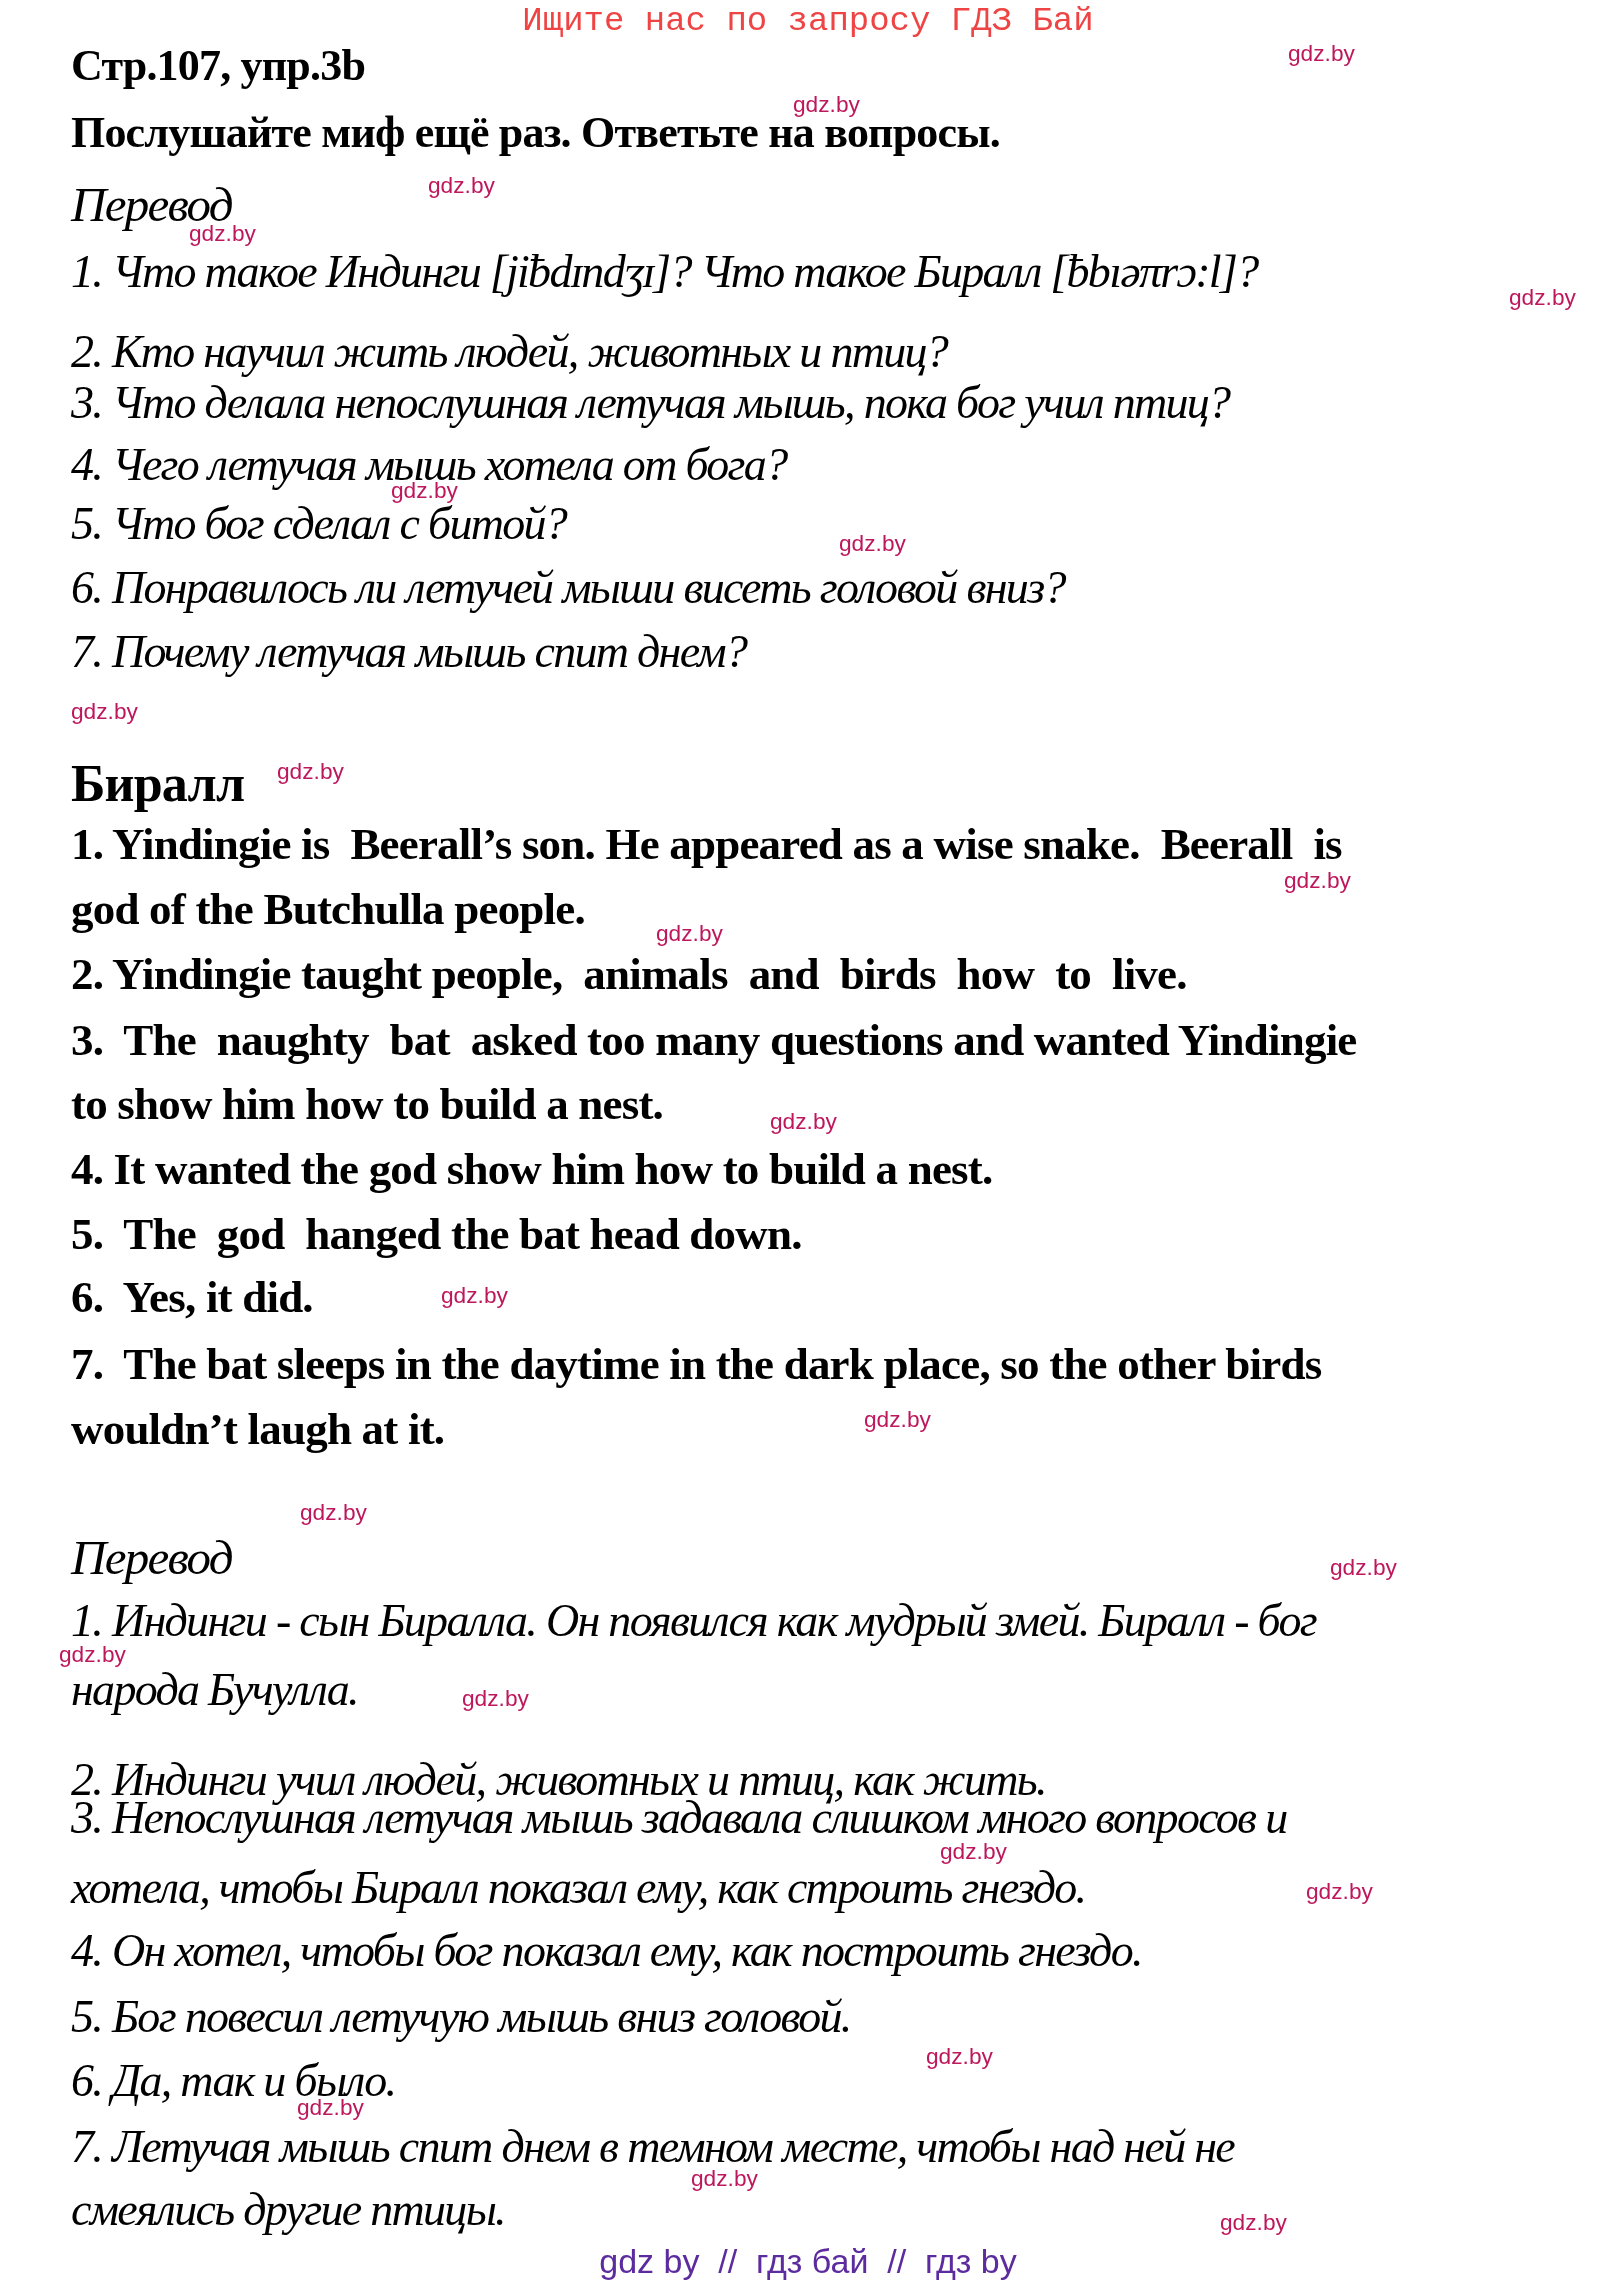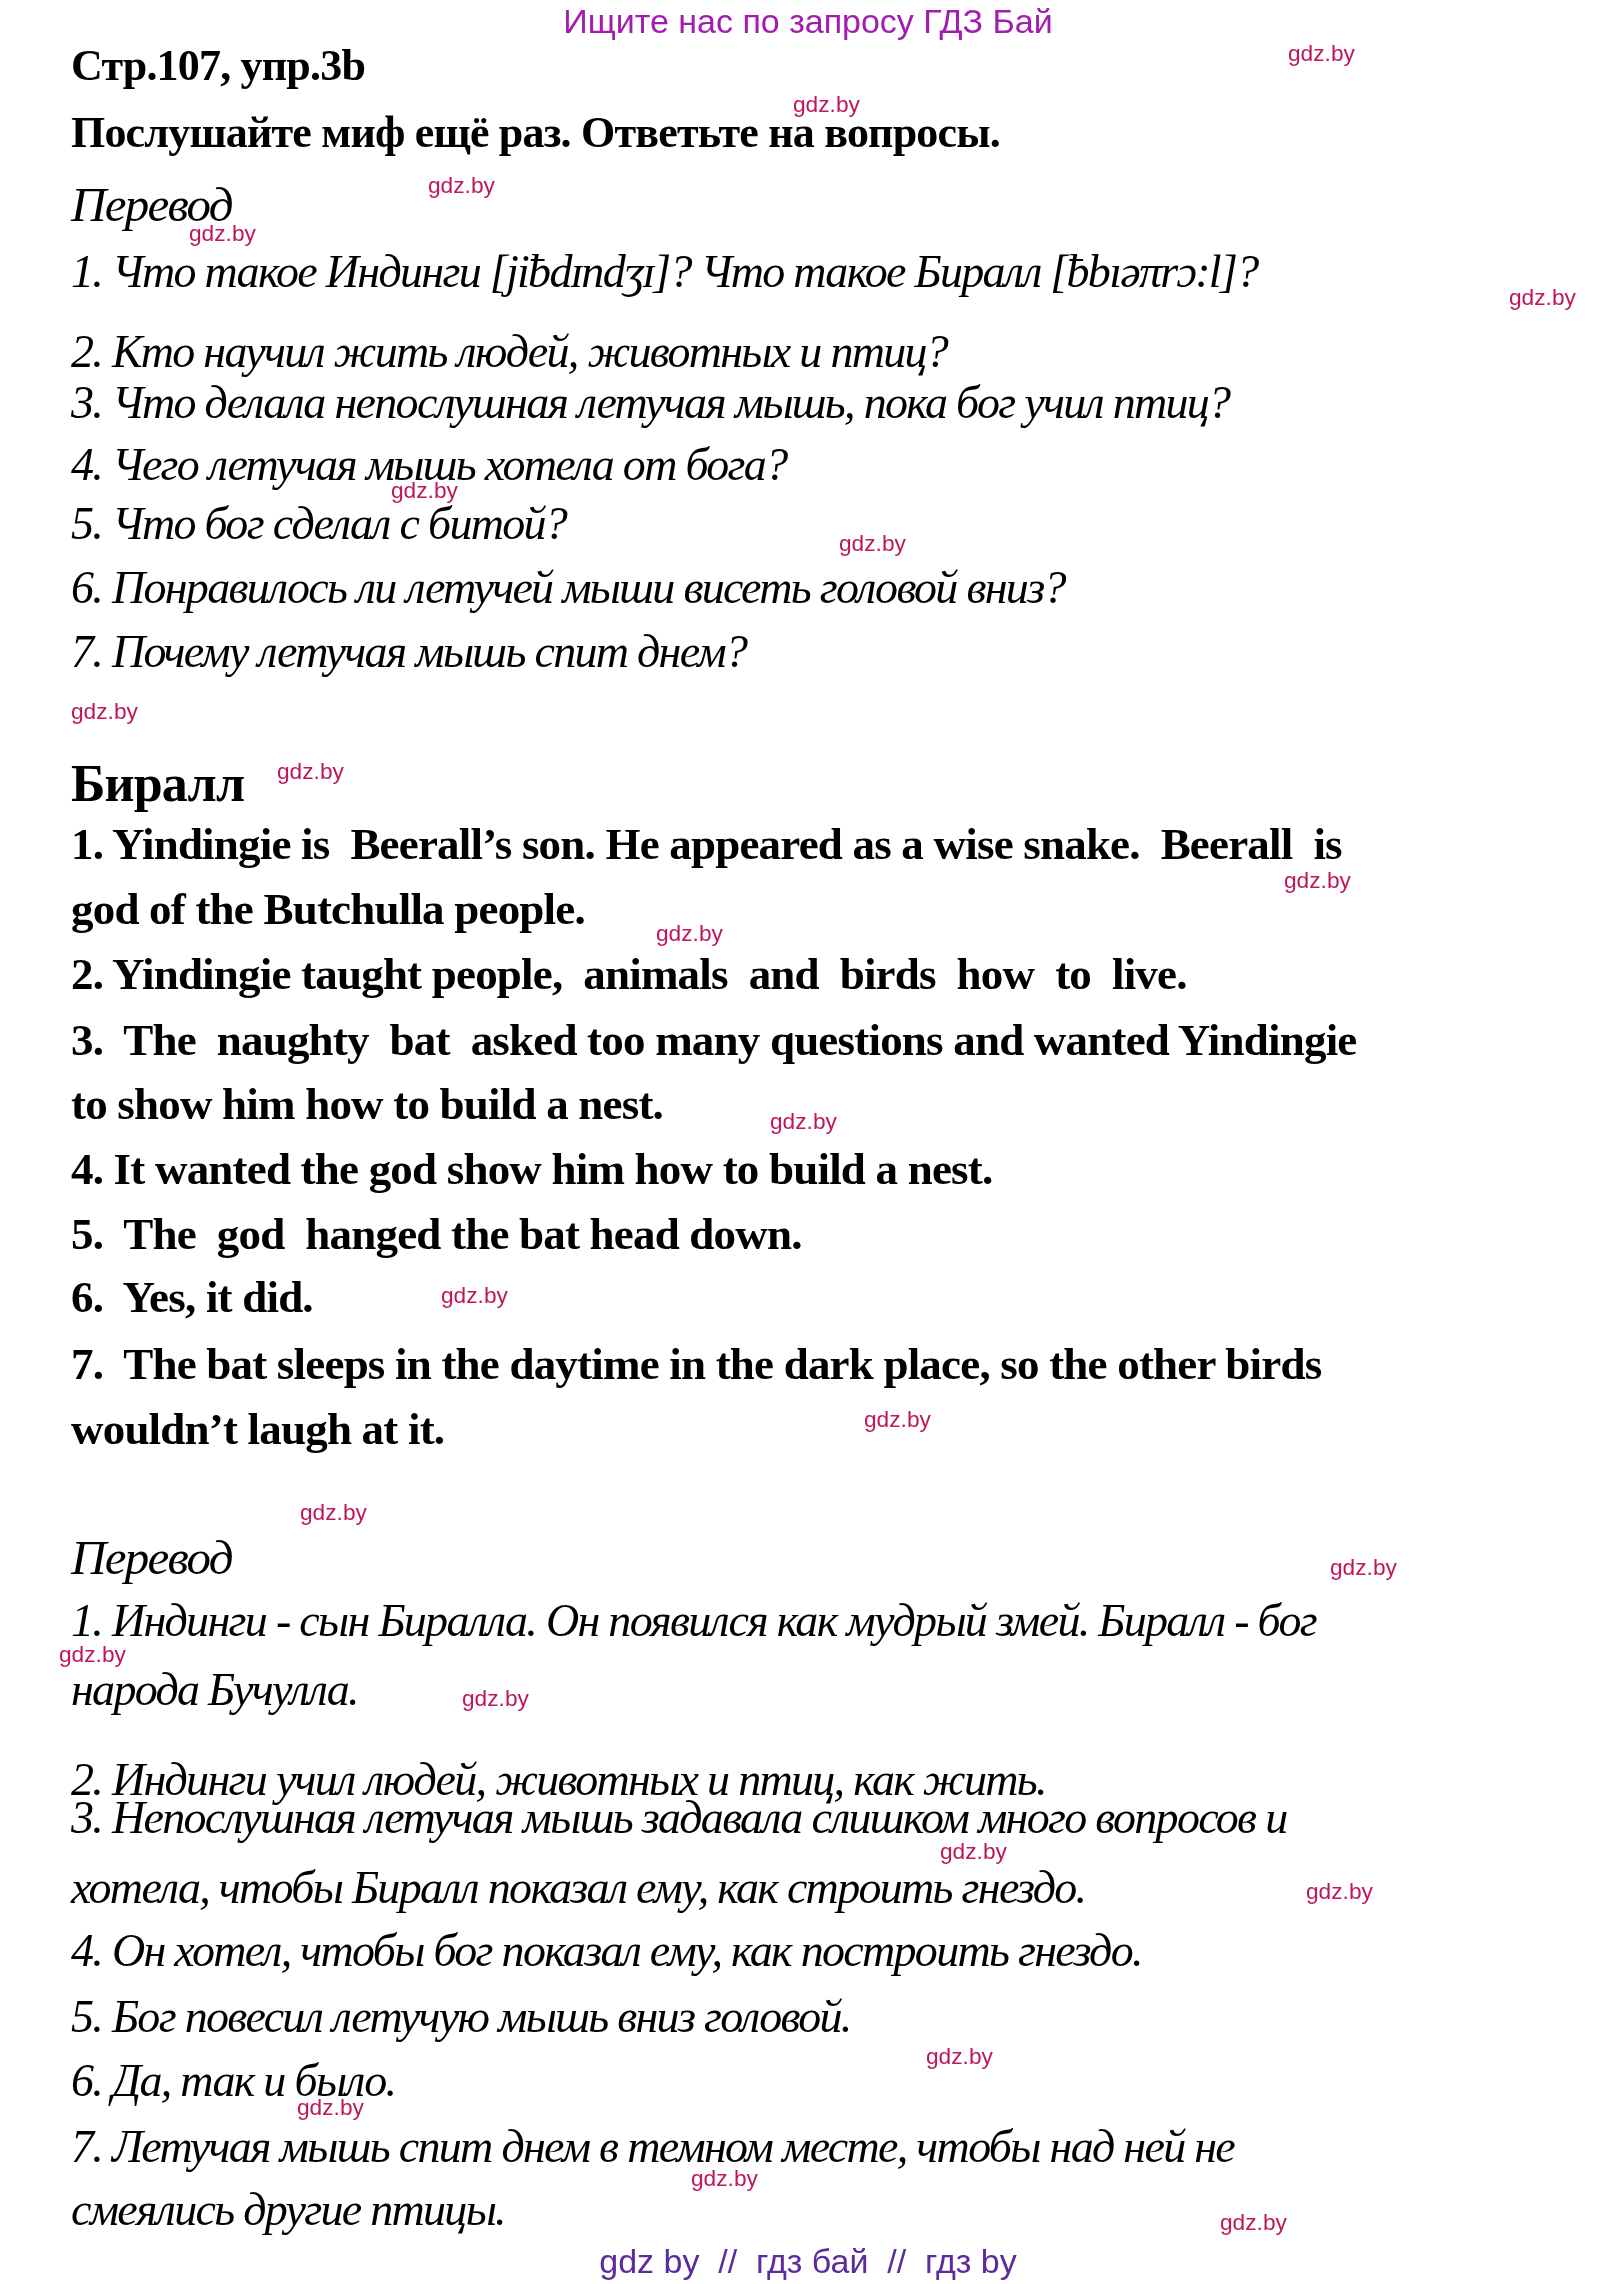--- a/index.html
+++ b/index.html
@@ -26,23 +26,23 @@
     position:absolute;
     font-family:"Liberation Sans",sans-serif;
     font-size:22.7px;
     color:#be185d;
     white-space:pre;
   }
   .promo{
     position:absolute;
     left:0;top:1.7px;width:100%;
     text-align:center;
-    font-family:Liberation Sans, sans-serif;
+    font-family:Liberation Mono, monospace;
     font-size:34px;
-    color:#a21caf;
+    color:#ef4444;
     white-space:pre;
   }
   .footer{
     position:absolute;
     left:0;top:2242px;width:100%;
     text-align:center;
     font-family:"Liberation Sans",sans-serif;
     font-size:34px;
     color:#5c2b9e;
     white-space:pre;

